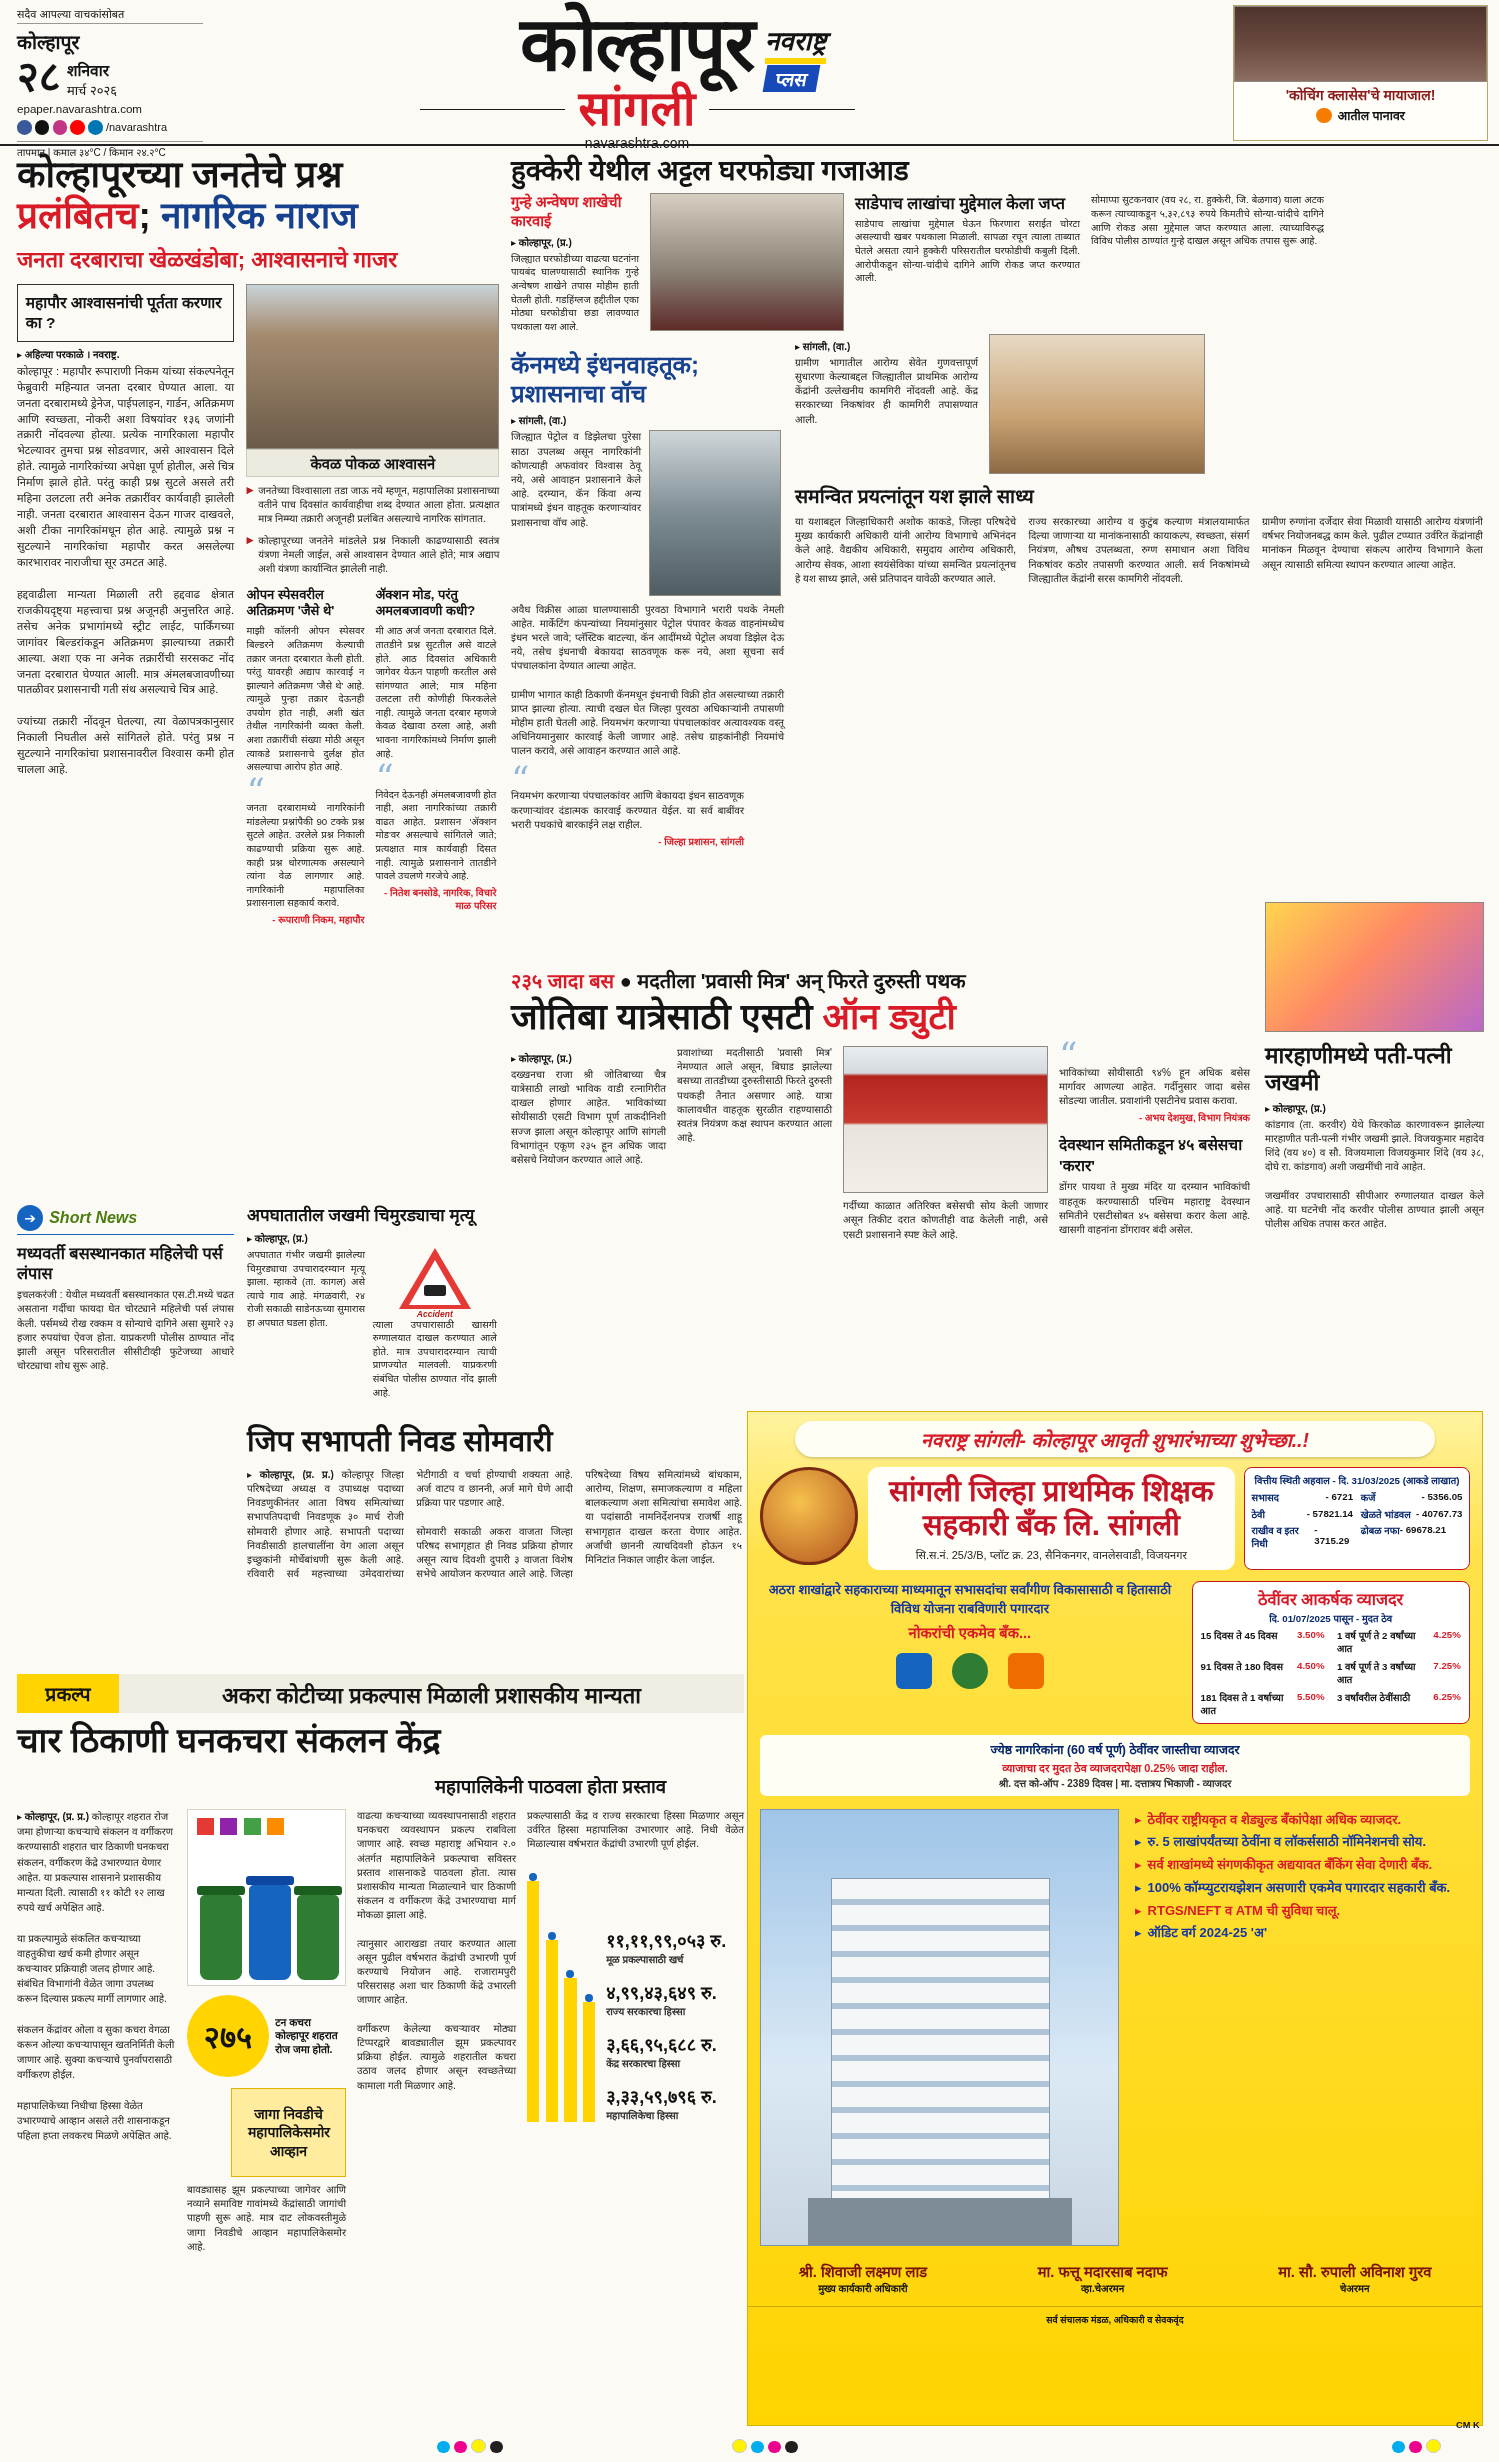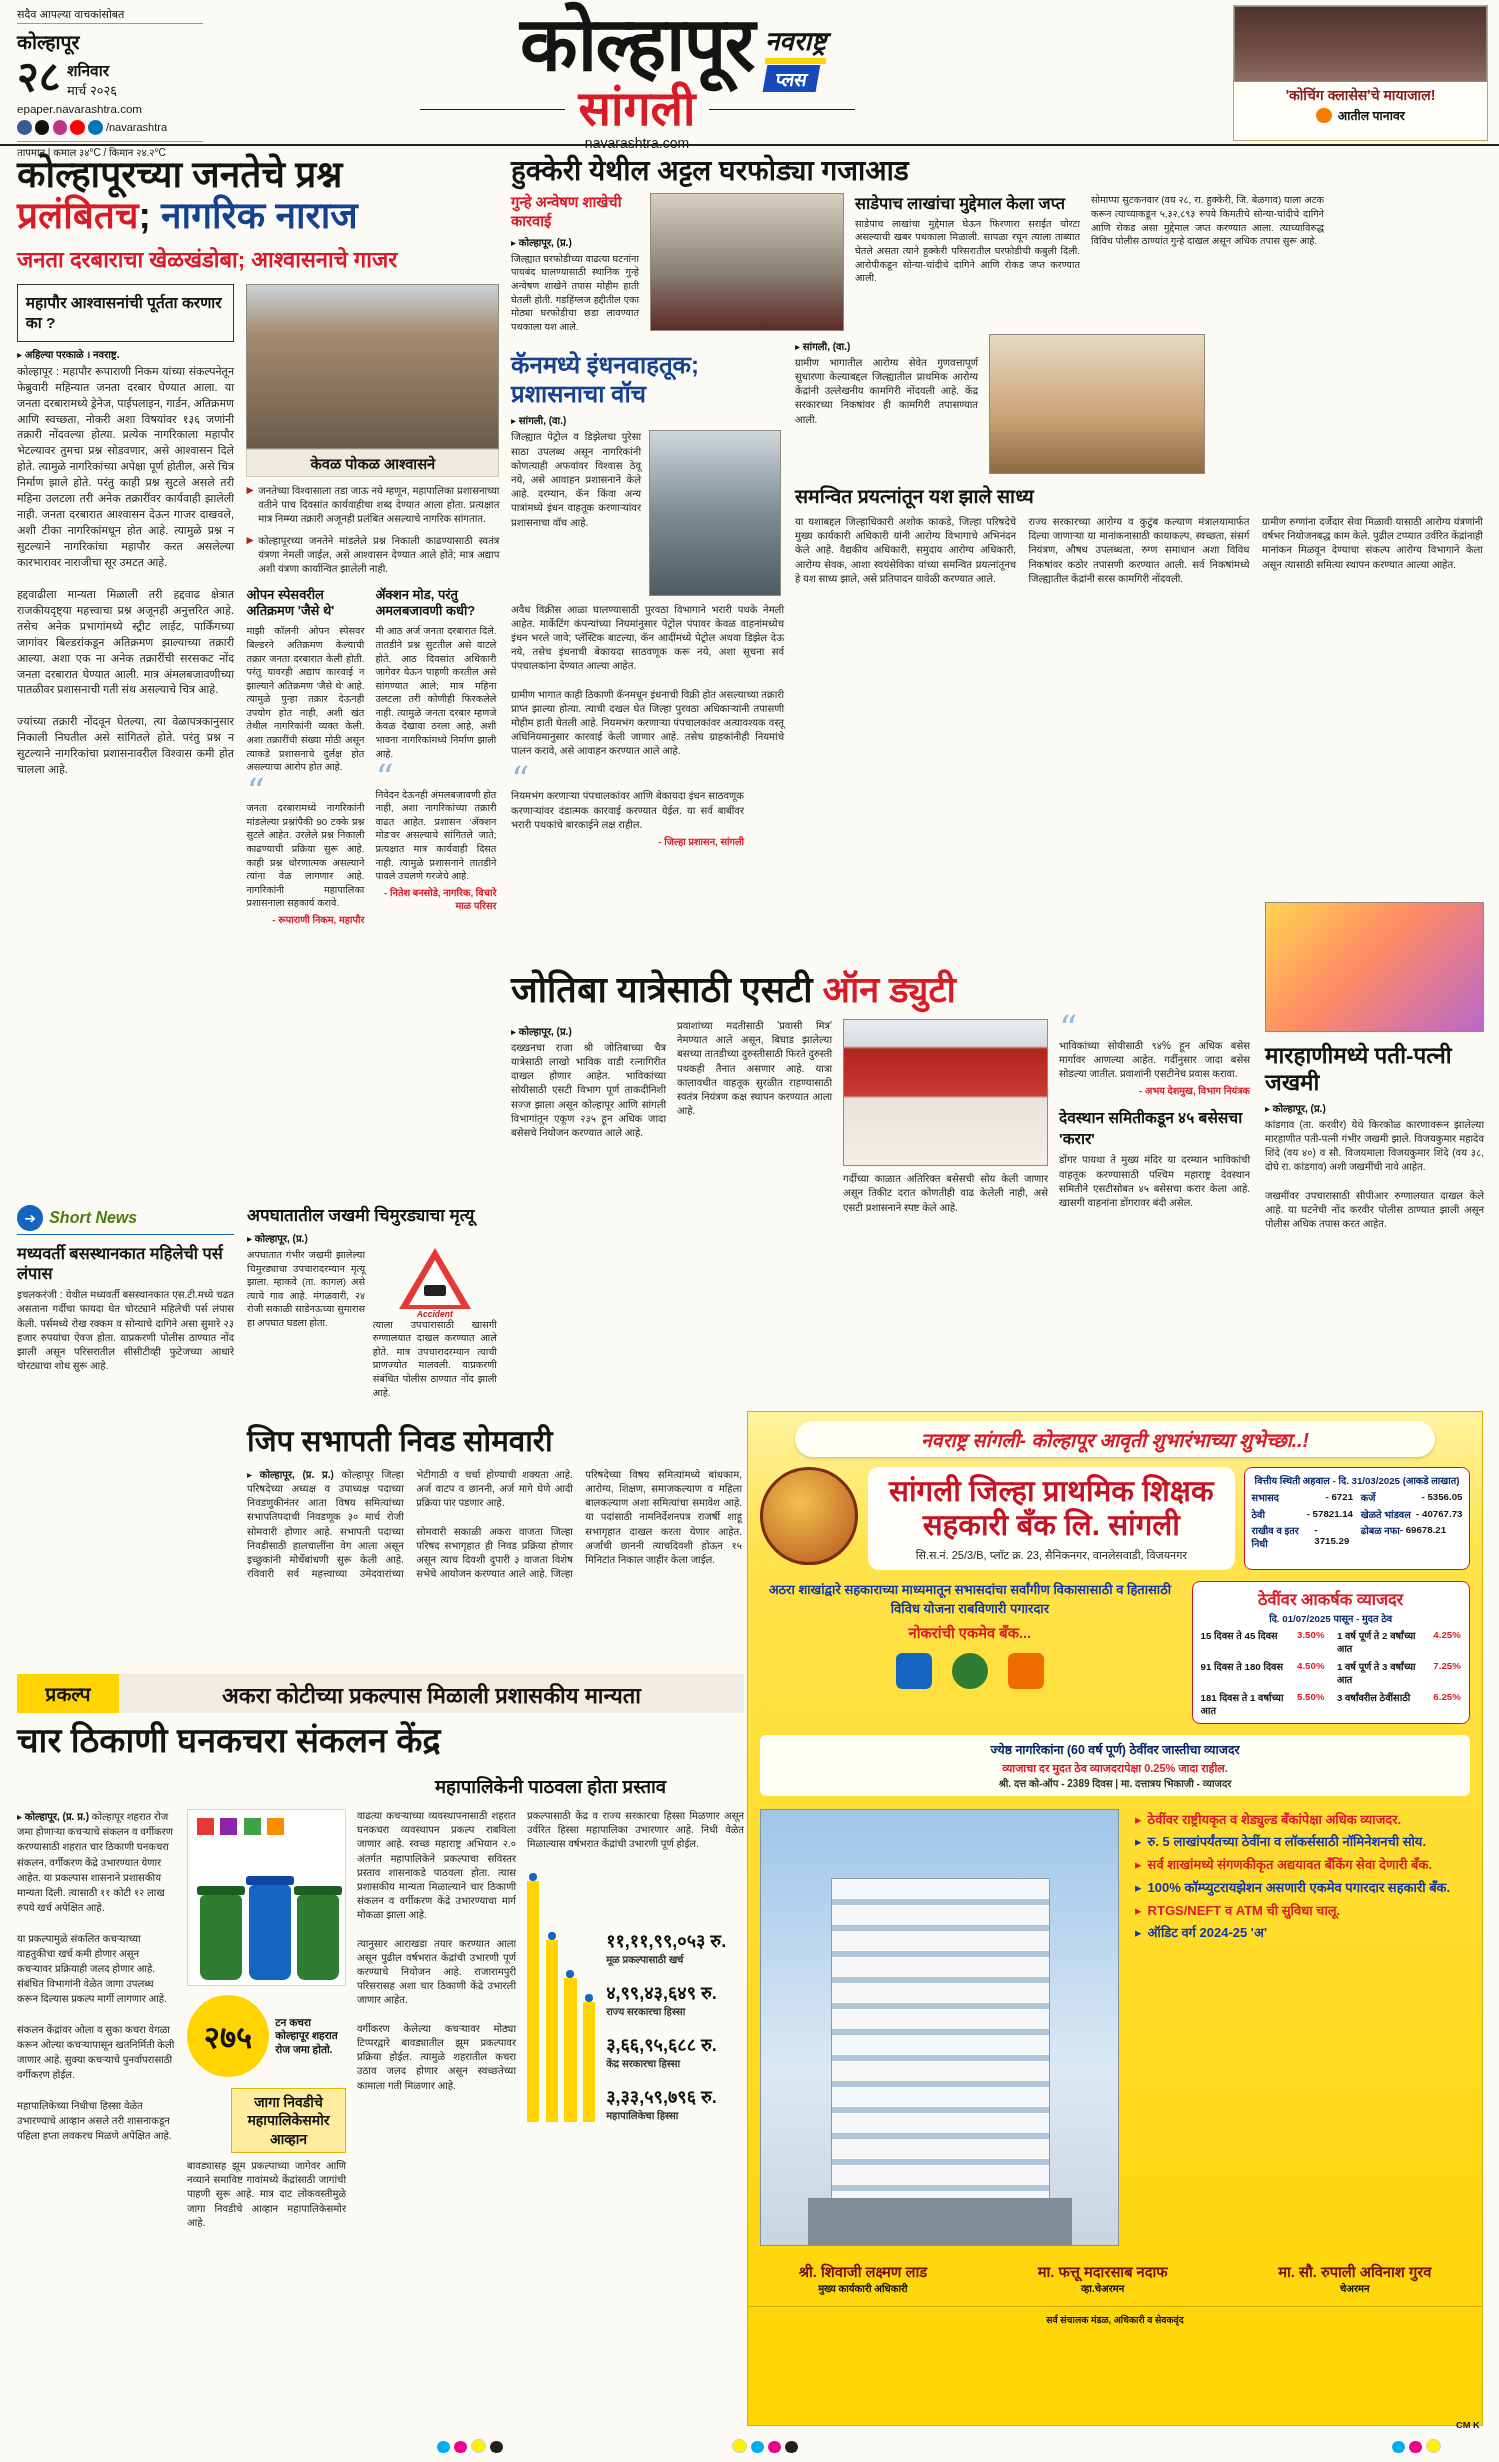--- a/index.html
+++ b/index.html
@@ -182,20 +182,23 @@
     </div>
     <div class="b" style="font-size:19.4px;margin-top:7.8px;">समन्वित प्रयत्नांतून यश झाले साध्य</div>
     <div class="cols3 body13 j pre" style="margin-top:6.2px;height:342px;">या यशाबद्दल जिल्हाधिकारी अशोक काकडे, जिल्हा परिषदेचे मुख्य कार्यकारी अधिकारी यांनी आरोग्य विभागाचे अभिनंदन केले आहे. वैद्यकीय अधिकारी, समुदाय आरोग्य अधिकारी, आरोग्य सेवक, आशा स्वयंसेविका यांच्या समन्वित प्रयत्नांतूनच हे यश साध्य झाले, असे प्रतिपादन यावेळी करण्यात आले.
 
 राज्य सरकारच्या आरोग्य व कुटुंब कल्याण मंत्रालयामार्फत दिल्या जाणाऱ्या या मानांकनासाठी कायाकल्प, स्वच्छता, संसर्ग नियंत्रण, औषध उपलब्धता, रुग्ण समाधान अशा विविध निकषांवर कठोर तपासणी करण्यात आली. सर्व निकषांमध्ये जिल्ह्यातील केंद्रांनी सरस कामगिरी नोंदवली.
 
 ग्रामीण रुग्णांना दर्जेदार सेवा मिळावी यासाठी आरोग्य यंत्रणांनी वर्षभर नियोजनबद्ध काम केले. पुढील टप्प्यात उर्वरित केंद्रांनाही मानांकन मिळवून देण्याचा संकल्प आरोग्य विभागाने केला असून त्यासाठी समित्या स्थापन करण्यात आल्या आहेत.</div>
   </div>
 
   <div class="abs" style="left:511px;top:967px;width:739px;height:435px;">
+    <div style="font-size:20px;">
+      <span class="b red">२३५ जादा बस</span><span class="b"> ● </span><span class="b">मदतीला 'प्रवासी मित्र' अन् फिरते दुरुस्ती पथक</span>
+    </div>
     <div class="b" style="font-size:36px;line-height:1.1;margin-top:3.1px;">
       <span>जोतिबा यात्रेसाठी एसटी </span><span class="red">ऑन ड्युटी</span>
     </div>
     <div style="display:flex;gap:11px;margin-top:9.3px;">
       <div style="width:155px;">
         <div class="byline">▸ कोल्हापूर, (प्र.)</div>
         <div class="body13 j">दख्खनचा राजा श्री जोतिबाच्या चैत्र यात्रेसाठी लाखो भाविक वाडी रत्नागिरीत दाखल होणार आहेत. भाविकांच्या सोयीसाठी एसटी विभाग पूर्ण ताकदीनिशी सज्ज झाला असून कोल्हापूर आणि सांगली विभागांतून एकूण २३५ हून अधिक जादा बसेसचे नियोजन करण्यात आले आहे.</div>
       </div>
       <div class="body13 j" style="width:155px;">प्रवाशांच्या मदतीसाठी 'प्रवासी मित्र' नेमण्यात आले असून, बिघाड झालेल्या बसच्या तातडीच्या दुरुस्तीसाठी फिरते दुरुस्ती पथकही तैनात असणार आहे. यात्रा कालावधीत वाहतूक सुरळीत राहण्यासाठी स्वतंत्र नियंत्रण कक्ष स्थापन करण्यात आला आहे.</div>
       <div style="width:205px;">
@@ -289,21 +292,21 @@
             <div class="lid" style="width:48px;background:#0d47a1;"></div>
           </div>
         <div class="bin" style="left:109px;width:42px;height:85px;background:#2e7d32;">
             <div class="lid" style="width:48px;background:#1b5e20;"></div>
           </div>
       </div>
       <div style="display:flex;align-items:center;gap:6.2px;margin-top:9.3px;">
         <div class="b center" style="width:82px;height:82px;border-radius:50%;background:#ffd400;display:flex;align-items:center;justify-content:center;font-size:31px;flex:none;">२७५</div>
         <div class="b" style="font-size:10.5px;line-height:1.3;">टन कचरा कोल्हापूर शहरात रोज जमा होतो.</div>
       </div>
-      <div class="b center" style="background:#ffec9e;border:0.8px solid #e0b400;padding:4px;font-size:14px;line-height:1.3;margin-top:11px;margin-left:44px;">जागा निवडीचे महापालिकेसमोर आव्हान</div>
+      <div class="b center" style="background:#ffec9e;border:0.8px solid #e0b400;padding:16px;font-size:14px;line-height:1.3;margin-top:11px;margin-left:44px;">जागा निवडीचे महापालिकेसमोर आव्हान</div>
       <div class="body13 j" style="margin-top:6.2px;">बावड्यासह झूम प्रकल्पाच्या जागेवर आणि नव्याने समाविष्ट गावांमध्ये केंद्रांसाठी जागांची पाहणी सुरू आहे. मात्र दाट लोकवस्तीमुळे जागा निवडीचे आव्हान महापालिकेसमोर आहे.</div>
     </div>
     <div class="body13 j pre" style="width:159px;">वाढत्या कचऱ्याच्या व्यवस्थापनासाठी शहरात घनकचरा व्यवस्थापन प्रकल्प राबविला जाणार आहे. स्वच्छ महाराष्ट्र अभियान २.० अंतर्गत महापालिकेने प्रकल्पाचा सविस्तर प्रस्ताव शासनाकडे पाठवला होता. त्यास प्रशासकीय मान्यता मिळाल्याने चार ठिकाणी संकलन व वर्गीकरण केंद्रे उभारण्याचा मार्ग मोकळा झाला आहे.
 
 त्यानुसार आराखडा तयार करण्यात आला असून पुढील वर्षभरात केंद्रांची उभारणी पूर्ण करण्याचे नियोजन आहे. राजारामपुरी परिसरासह अशा चार ठिकाणी केंद्रे उभारली जाणार आहेत.
 
 वर्गीकरण केलेल्या कचऱ्यावर मोठ्या टिप्परद्वारे बावड्यातील झूम प्रकल्पावर प्रक्रिया होईल. त्यामुळे शहरातील कचरा उठाव जलद होणार असून स्वच्छतेच्या कामाला गती मिळणार आहे.</div>
     <div style="width:217px;">
       <div class="body13 j">प्रकल्पासाठी केंद्र व राज्य सरकारचा हिस्सा मिळणार असून उर्वरित हिस्सा महापालिका उभारणार आहे. निधी वेळेत मिळाल्यास वर्षभरात केंद्रांची उभारणी पूर्ण होईल.</div>
       <div style="display:flex;gap:11px;margin-top:14px;align-items:flex-end;">

